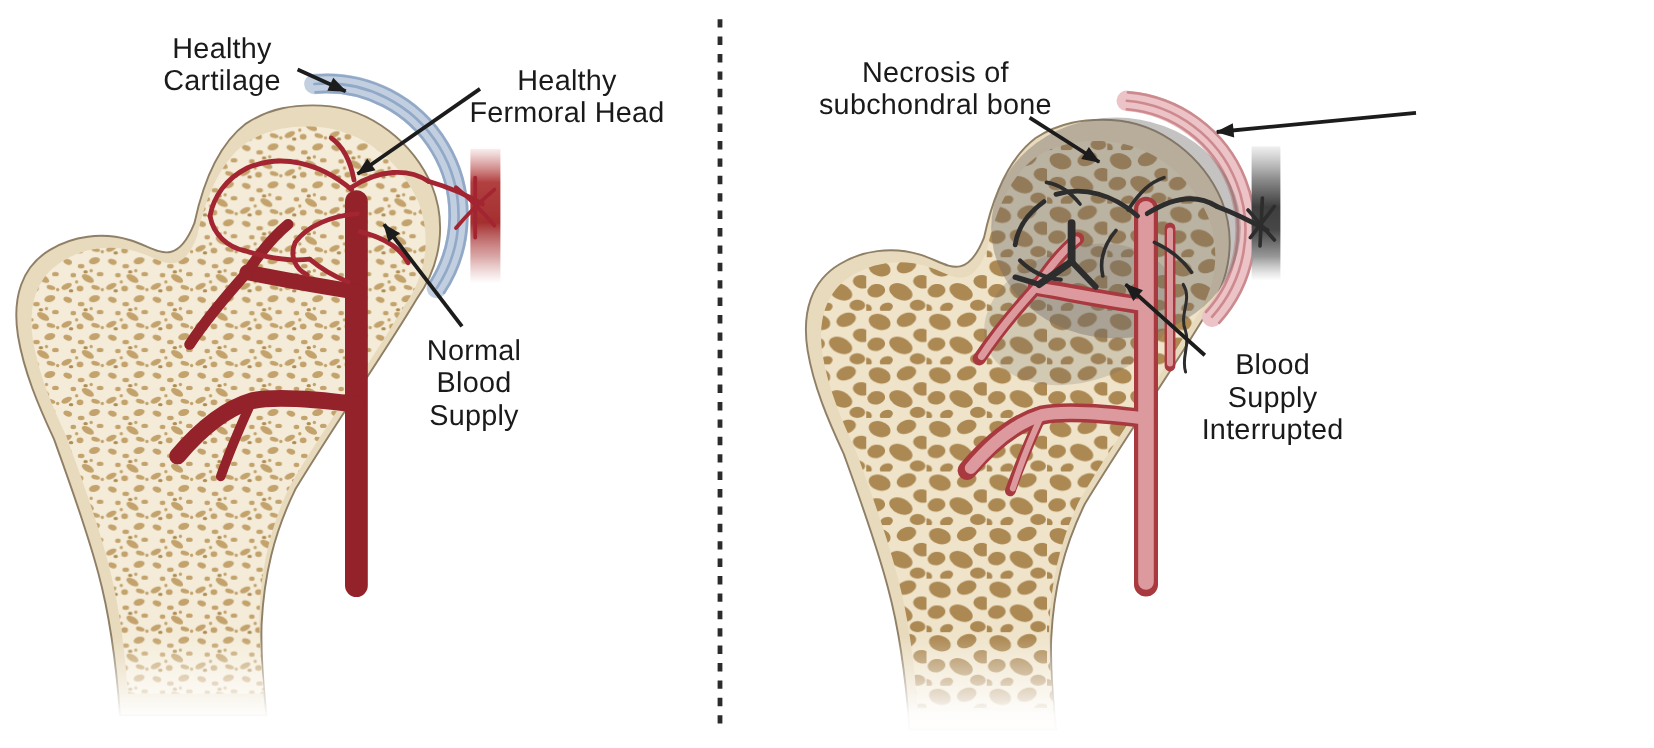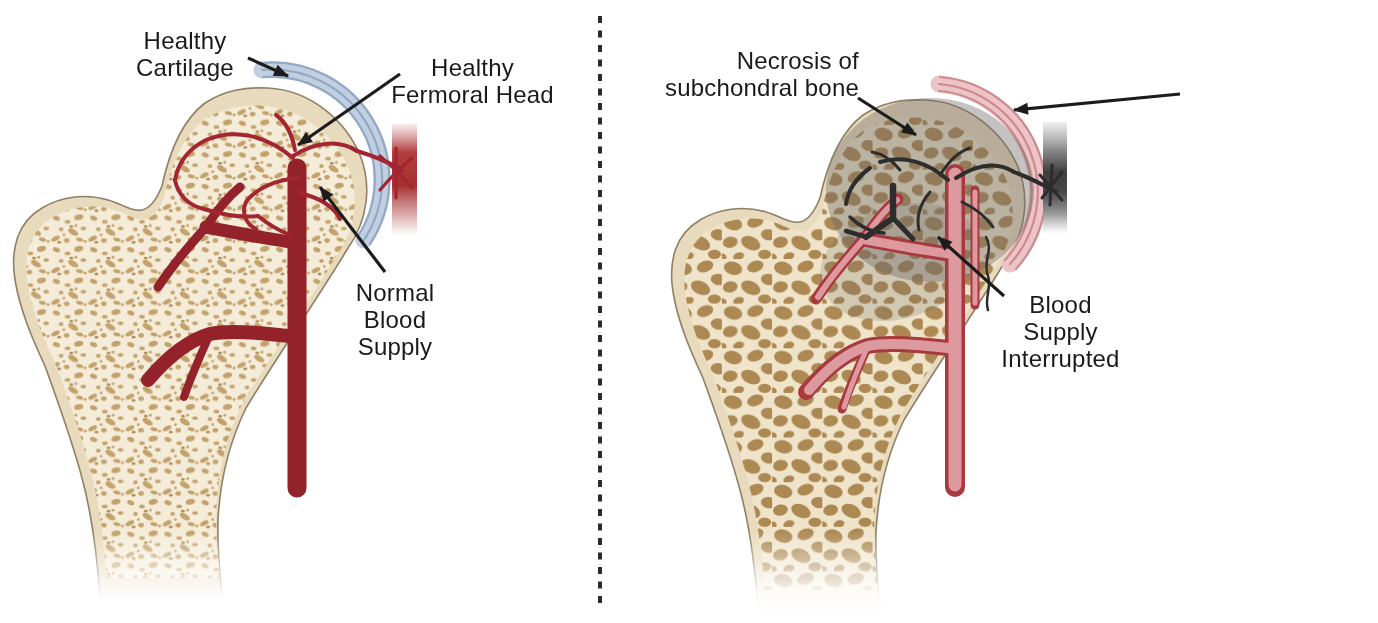--- a/index.html
+++ b/index.html
@@ -236,21 +236,21 @@
 <div class="diagram-label" style="left:85px;top:28px;width:200px;">Healthy
 Cartilage</div>
 
 <div class="diagram-label" style="left:360px;top:55px;width:225px;">Healthy
 Fermoral Head</div>
 
 <div class="diagram-label" style="left:315px;top:280px;width:160px;">Normal
 Blood
 Supply</div>
 
-<div class="diagram-label" style="left:644px;top:48px;width:215px;text-align:right;">Necrosis of
+<div class="diagram-label" style="left:672px;top:48px;width:215px;">Necrosis of
 subchondral bone</div>
 
 
 <div class="diagram-label" style="left:968px;top:292px;width:185px;">Blood
 Supply
 Interrupted</div>
 
 </div>
 
 </body></html>

